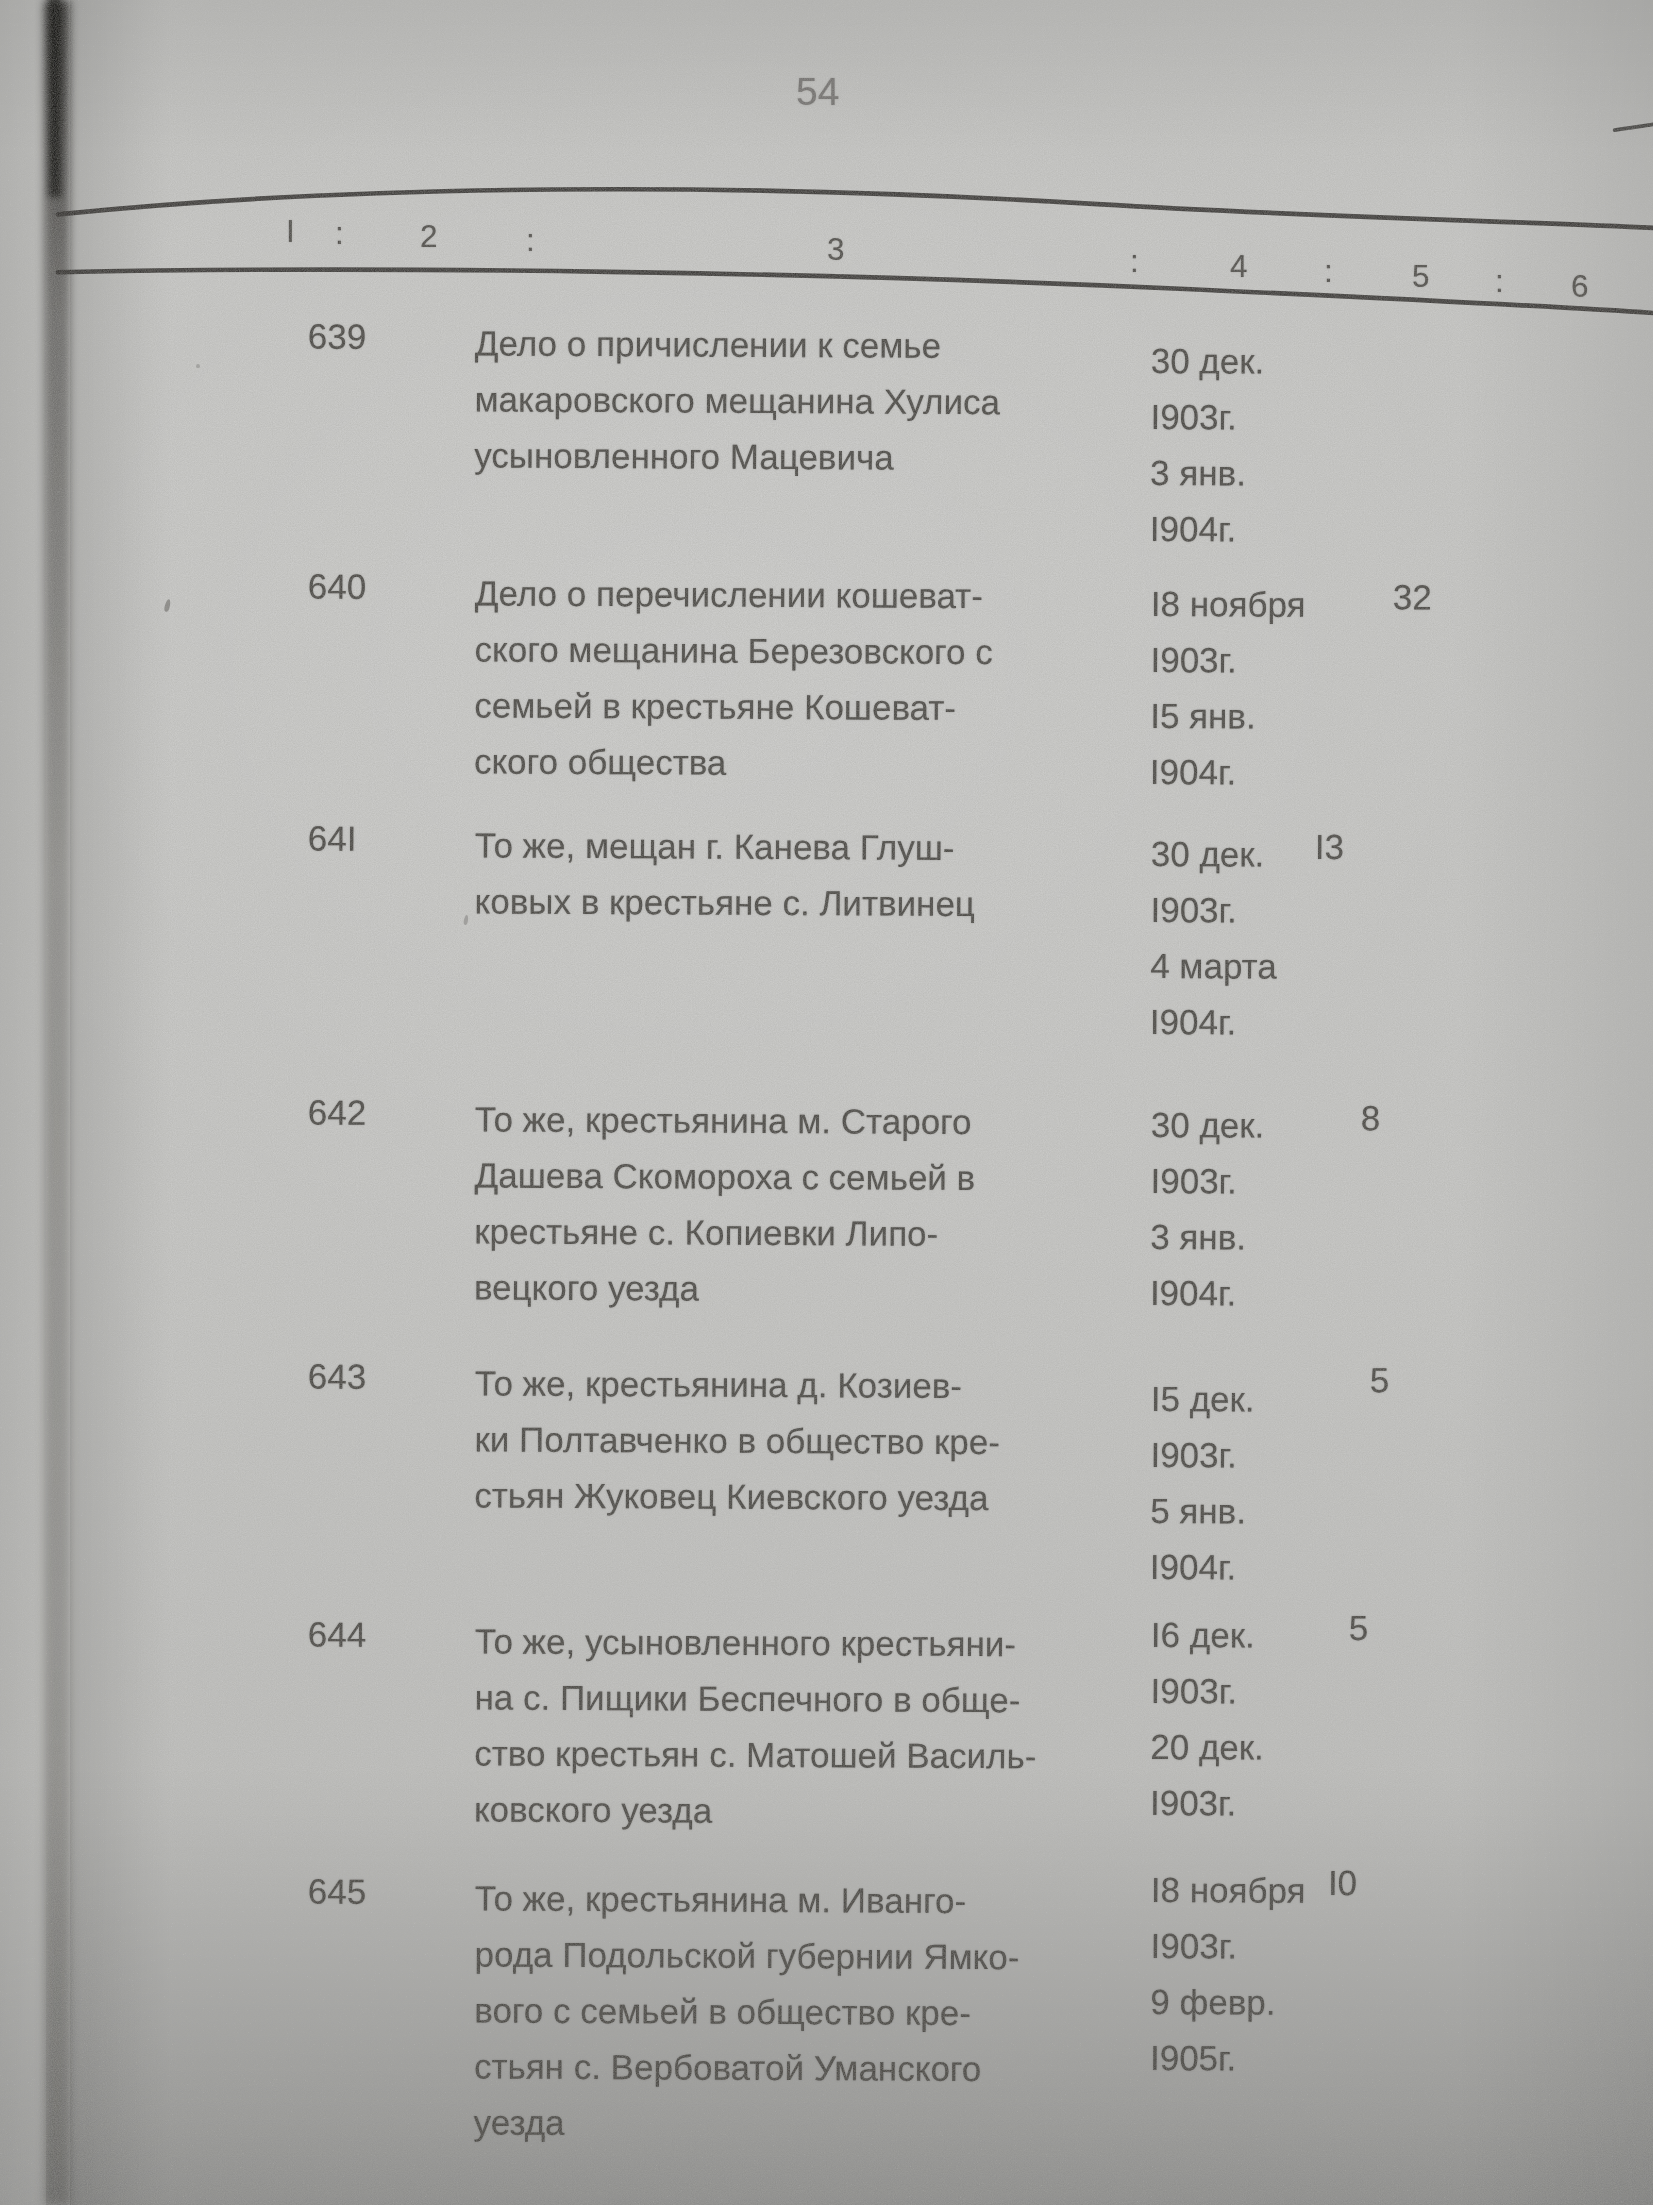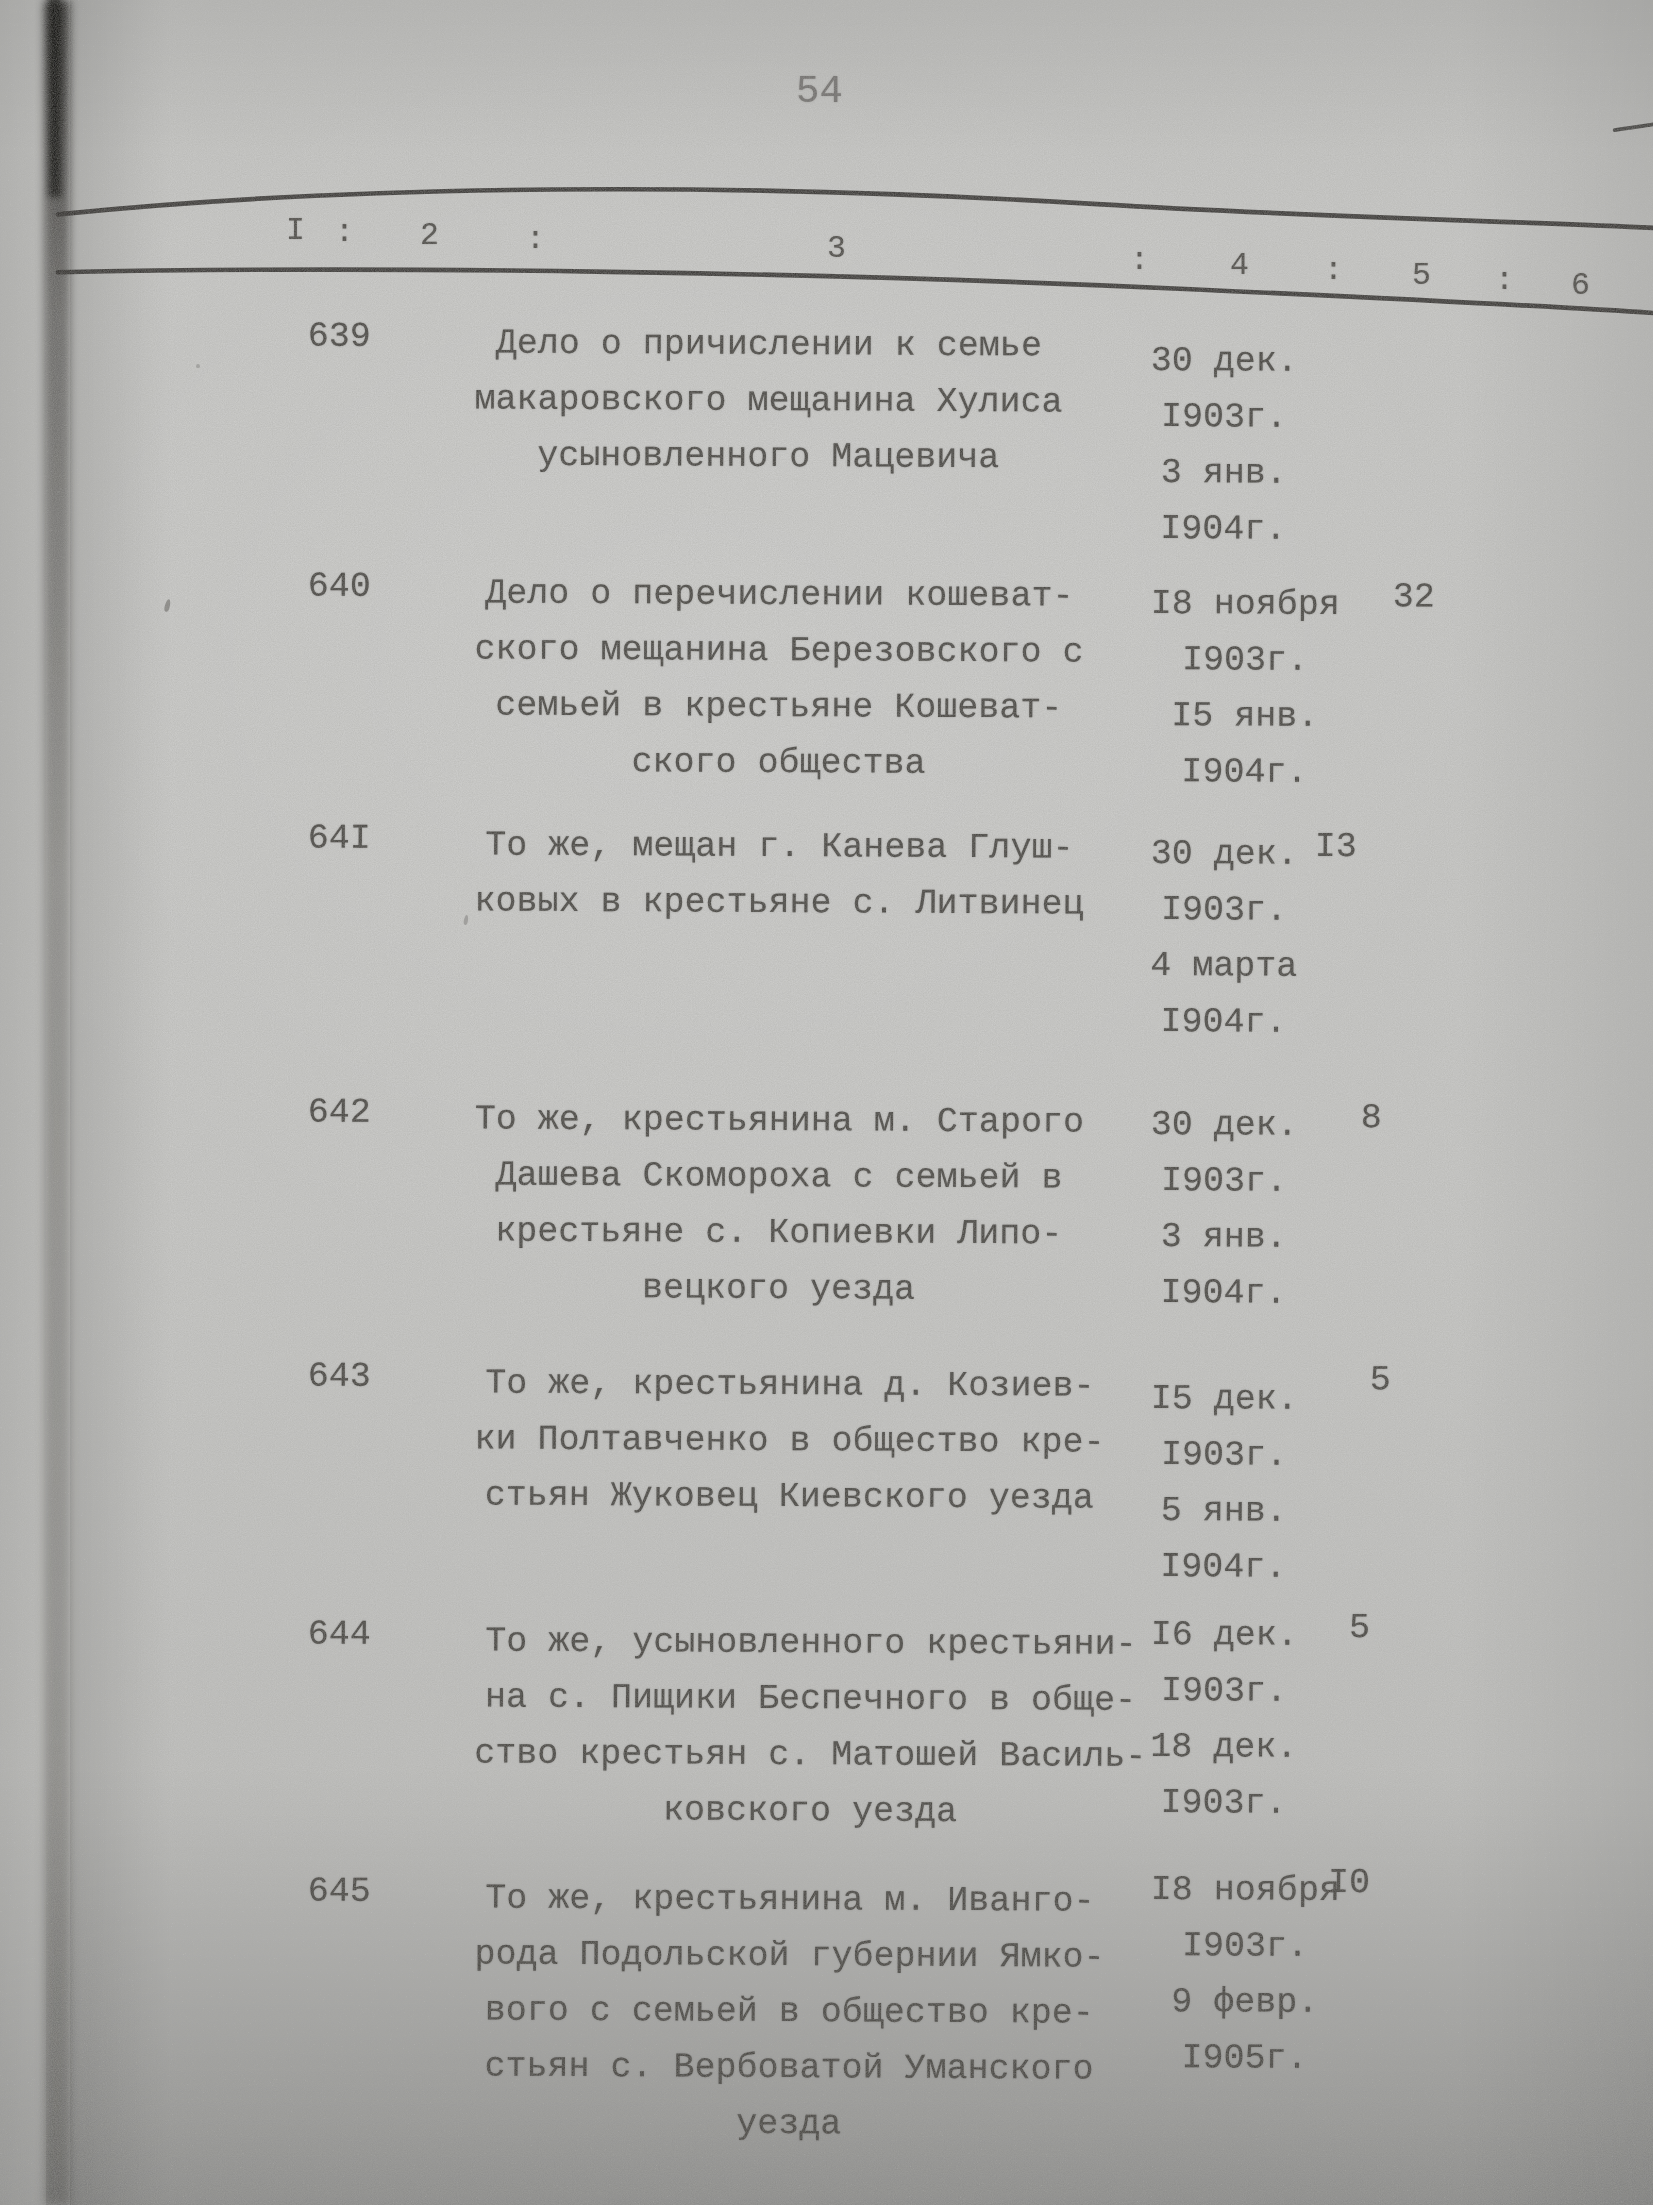--- a/index.html
+++ b/index.html
@@ -1,24 +1,23 @@
 <!DOCTYPE html>
 <html style="font-size:13.6px"><head>
 <meta charset="utf-8">
 <style>
   html,body{margin:0;padding:0;background:#777;}
   .page{
     position:relative;width:1654px;height:2205px;overflow:hidden;
-    font-family:Liberation Mono, monospace;
+    font-family:Liberation Sans, sans-serif;
     color:#4c4a46;
     background:
       radial-gradient(ellipse 1191px 936px at 42% 30%, rgba(255,255,255,.10), rgba(255,255,255,0) 70%),
       linear-gradient(180deg, #c2c2c0 0%, #c8c8c6 10%, #c7c7c5 55%, #bfbfbd 82%, #b0b0ae 96%, #a8a8a6 100%),
       #c6c6c4;
-    text-align: center;
   }
   .vignette{
     position:absolute;inset:0;pointer-events:none;
     background:
       linear-gradient(90deg, rgba(0,0,0,.05) 0%, rgba(0,0,0,0) 9%, rgba(0,0,0,0) 88%, rgba(0,0,0,.09) 100%),
       linear-gradient(180deg, rgba(0,0,0,.06) 0%, rgba(0,0,0,0) 7%, rgba(0,0,0,0) 80%, rgba(0,0,0,.10) 93%, rgba(0,0,0,.16) 100%);
   }
   .left-strip{position:absolute;left:0;top:0;width:46px;height:100%;
     background:linear-gradient(90deg,#bcbcba,#c2c2c0);}
   .gutter{position:absolute;left:44px;top:0;width:25.5px;height:100%;
@@ -162,21 +161,21 @@
     <div class="no">644</div>
     <div class="title">
       <div>То же, усыновленного крестьяни-</div>
       <div>на с. Пищики Беспечного в обще-</div>
       <div>ство крестьян с. Матошей Василь-</div>
       <div>ковского уезда</div>
     </div>
     <div class="dates" style="top:-10.2px">
       <div>I6 дек.</div>
       <div>I903г.</div>
-      <div>18 дек.</div>
+      <div>20 дек.</div>
       <div>I903г.</div>
     </div>
     <div class="count" style="left:1349px;top:-10.2px">5</div>
   </section>
 
   <section class="entry" style="top:1868px">
     <div class="no">645</div>
     <div class="title">
       <div>То же, крестьянина м. Иванго-</div>
       <div>рода Подольской губернии Ямко-</div>

